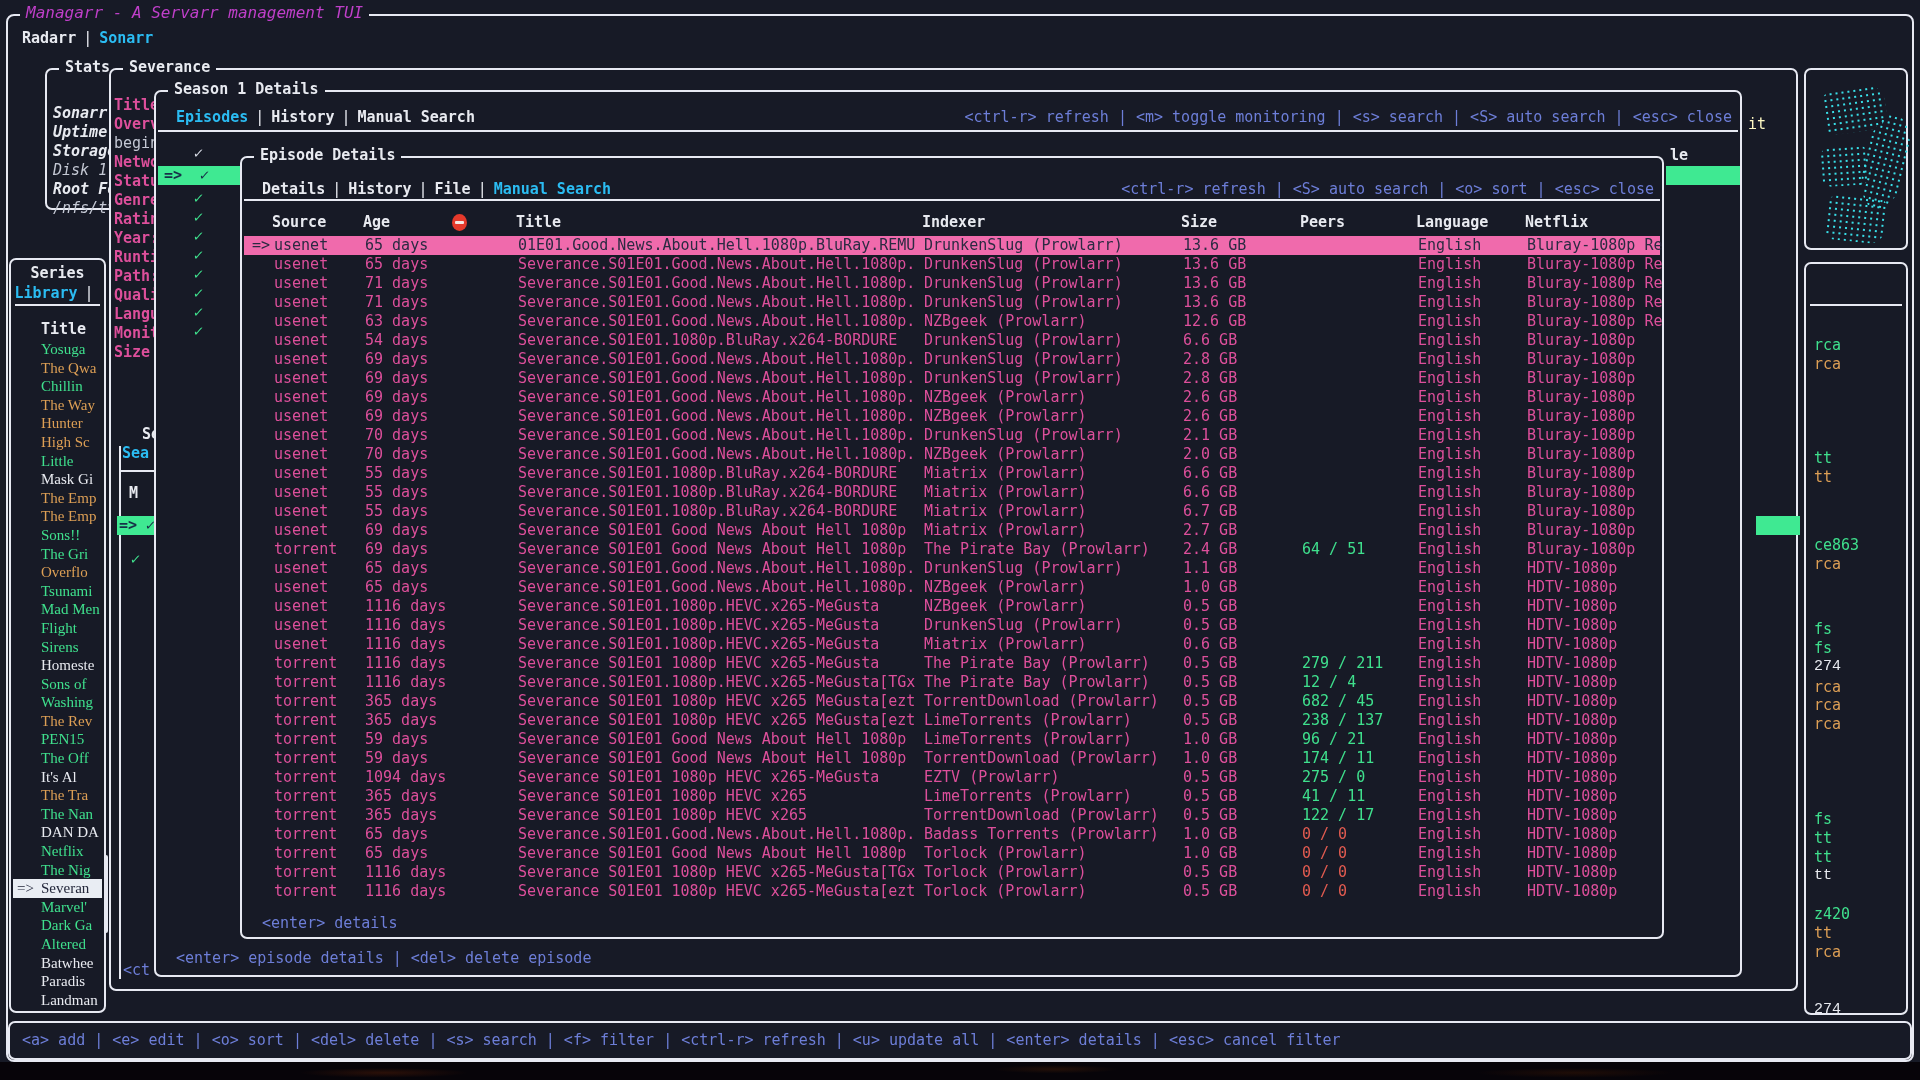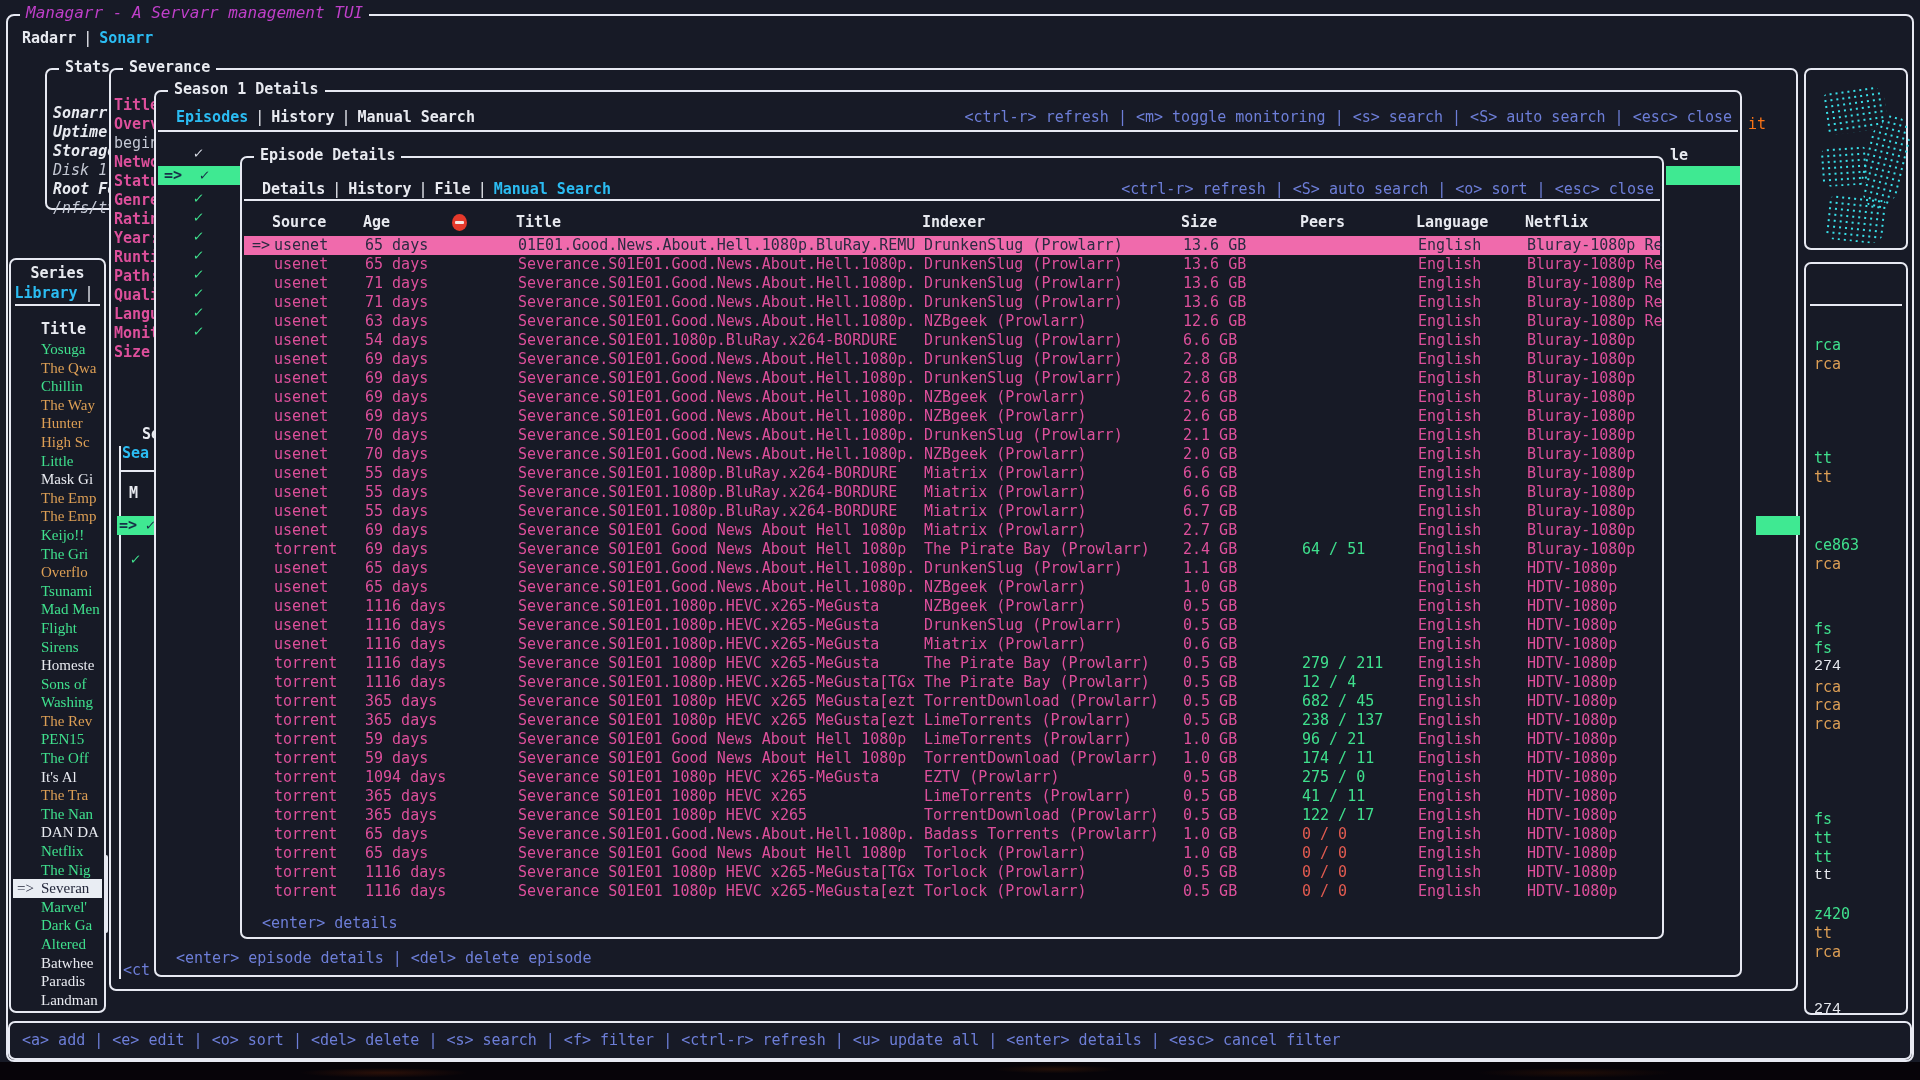--- a/index.html
+++ b/index.html
@@ -113,21 +113,21 @@
   .c-qual{left:1283px;width:136px;}
   .peers.green{color:var(--green);}
   .peers.red{color:var(--peer-red);}
   .rej{position:absolute;width:15px;height:17px;top:1px;background:var(--red);border-radius:50%;}
   .rej i{position:absolute;left:3px;top:7px;width:9px;height:3px;background:#f4e8e4;border-radius:1px;}
   .ep-bottom{position:absolute;left:20px;top:756px;}
 
   
   .bottom-bar{left:0px;top:1005px;width:1904px;height:39px;border-radius:7px;}
   .bottom-bar .keys{position:absolute;left:12px;top:8px;}
-  .itfrag{position:absolute;left:1740px;top:99px;color:#f97316;z-index:6;}
+  .itfrag{position:absolute;left:1740px;top:99px;color:#fef9c3;z-index:6;}
 </style>
 </head>
 <body>
 
 <div class="screen">
   <div class="app">
     <div class="app-title">Managarr - A Servarr management TUI</div>
 
     <div class="hdr-row">
       <span class="servarr-tab">Radarr</span><span class="tabsep">|</span><span class="servarr-tab cyan">Sonarr</span>
@@ -154,21 +154,21 @@
           <div class="series-item green"><span>Yosuga</span></div>
           <div class="series-item orange"><span>The Qwa</span></div>
           <div class="series-item green"><span>Chillin</span></div>
           <div class="series-item orange"><span>The Way</span></div>
           <div class="series-item orange"><span>Hunter</span></div>
           <div class="series-item orange"><span>High Sc</span></div>
           <div class="series-item green"><span>Little</span></div>
           <div class="series-item white"><span>Mask Gi</span></div>
           <div class="series-item orange"><span>The Emp</span></div>
           <div class="series-item orange"><span>The Emp</span></div>
-          <div class="series-item green"><span>Keijo!!</span></div>
+          <div class="series-item green"><span>Sons!!</span></div>
           <div class="series-item green"><span>The Gri</span></div>
           <div class="series-item orange"><span>Overflo</span></div>
           <div class="series-item green"><span>Tsunami</span></div>
           <div class="series-item green"><span>Mad Men</span></div>
           <div class="series-item green"><span>Flight</span></div>
           <div class="series-item green"><span>Sirens</span></div>
           <div class="series-item white"><span>Homeste</span></div>
           <div class="series-item green"><span>Sons of</span></div>
           <div class="series-item green"><span>Washing</span></div>
           <div class="series-item orange"><span>The Rev</span></div>

